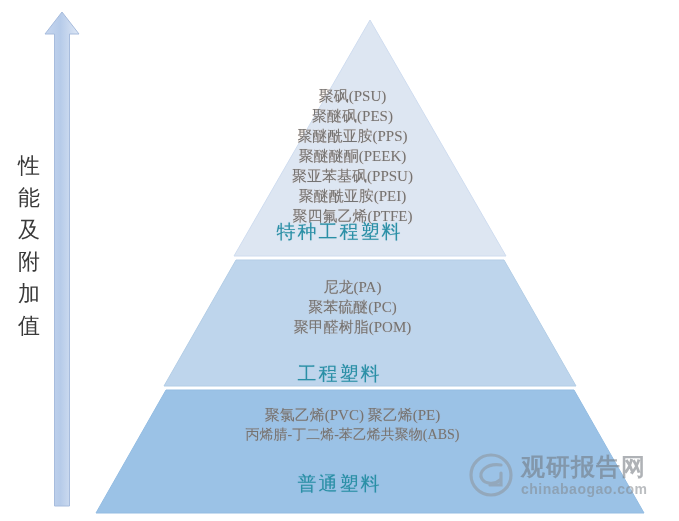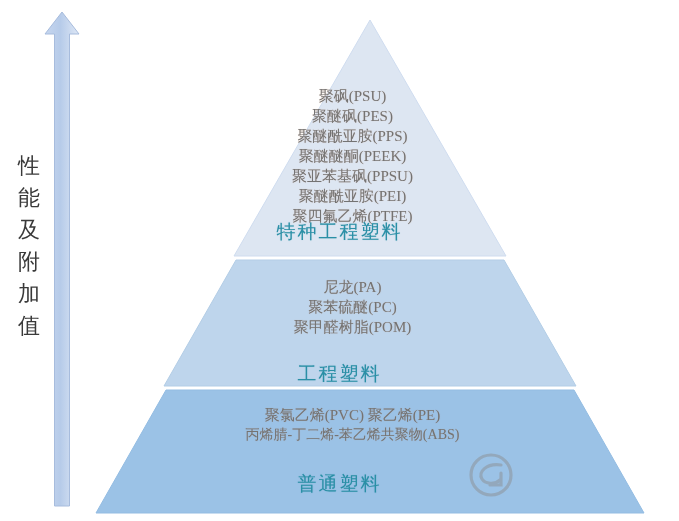--- a/index.html
+++ b/index.html
@@ -191,15 +191,19 @@
   <div class="tier-text" id="tier3-title">
     <div class="tier-title">普通塑料</div>
   </div>
 
   <div class="watermark">
     <svg class="wm-mark" viewBox="0 0 46 46">
       <circle cx="23" cy="23" r="20" fill="none" stroke="#8d949b" stroke-width="3.2"></circle>
       <path d="M33 13 C18 11, 10 20, 14 27 C17 32, 27 33, 32 28" fill="none" stroke="#8d949b" stroke-width="3.2" stroke-linecap="round"></path>
       <path d="M33 21 L33 33 L22 33" fill="none" stroke="#8d949b" stroke-width="3.2" stroke-linecap="round"></path>
     </svg>
+    <div class="wm-text">
+      <div class="wm-cn">观研报告网</div>
+      <div class="wm-en">chinabaogao.com</div>
+    </div>
   </div>
 
 </div>
 
 </body></html>

